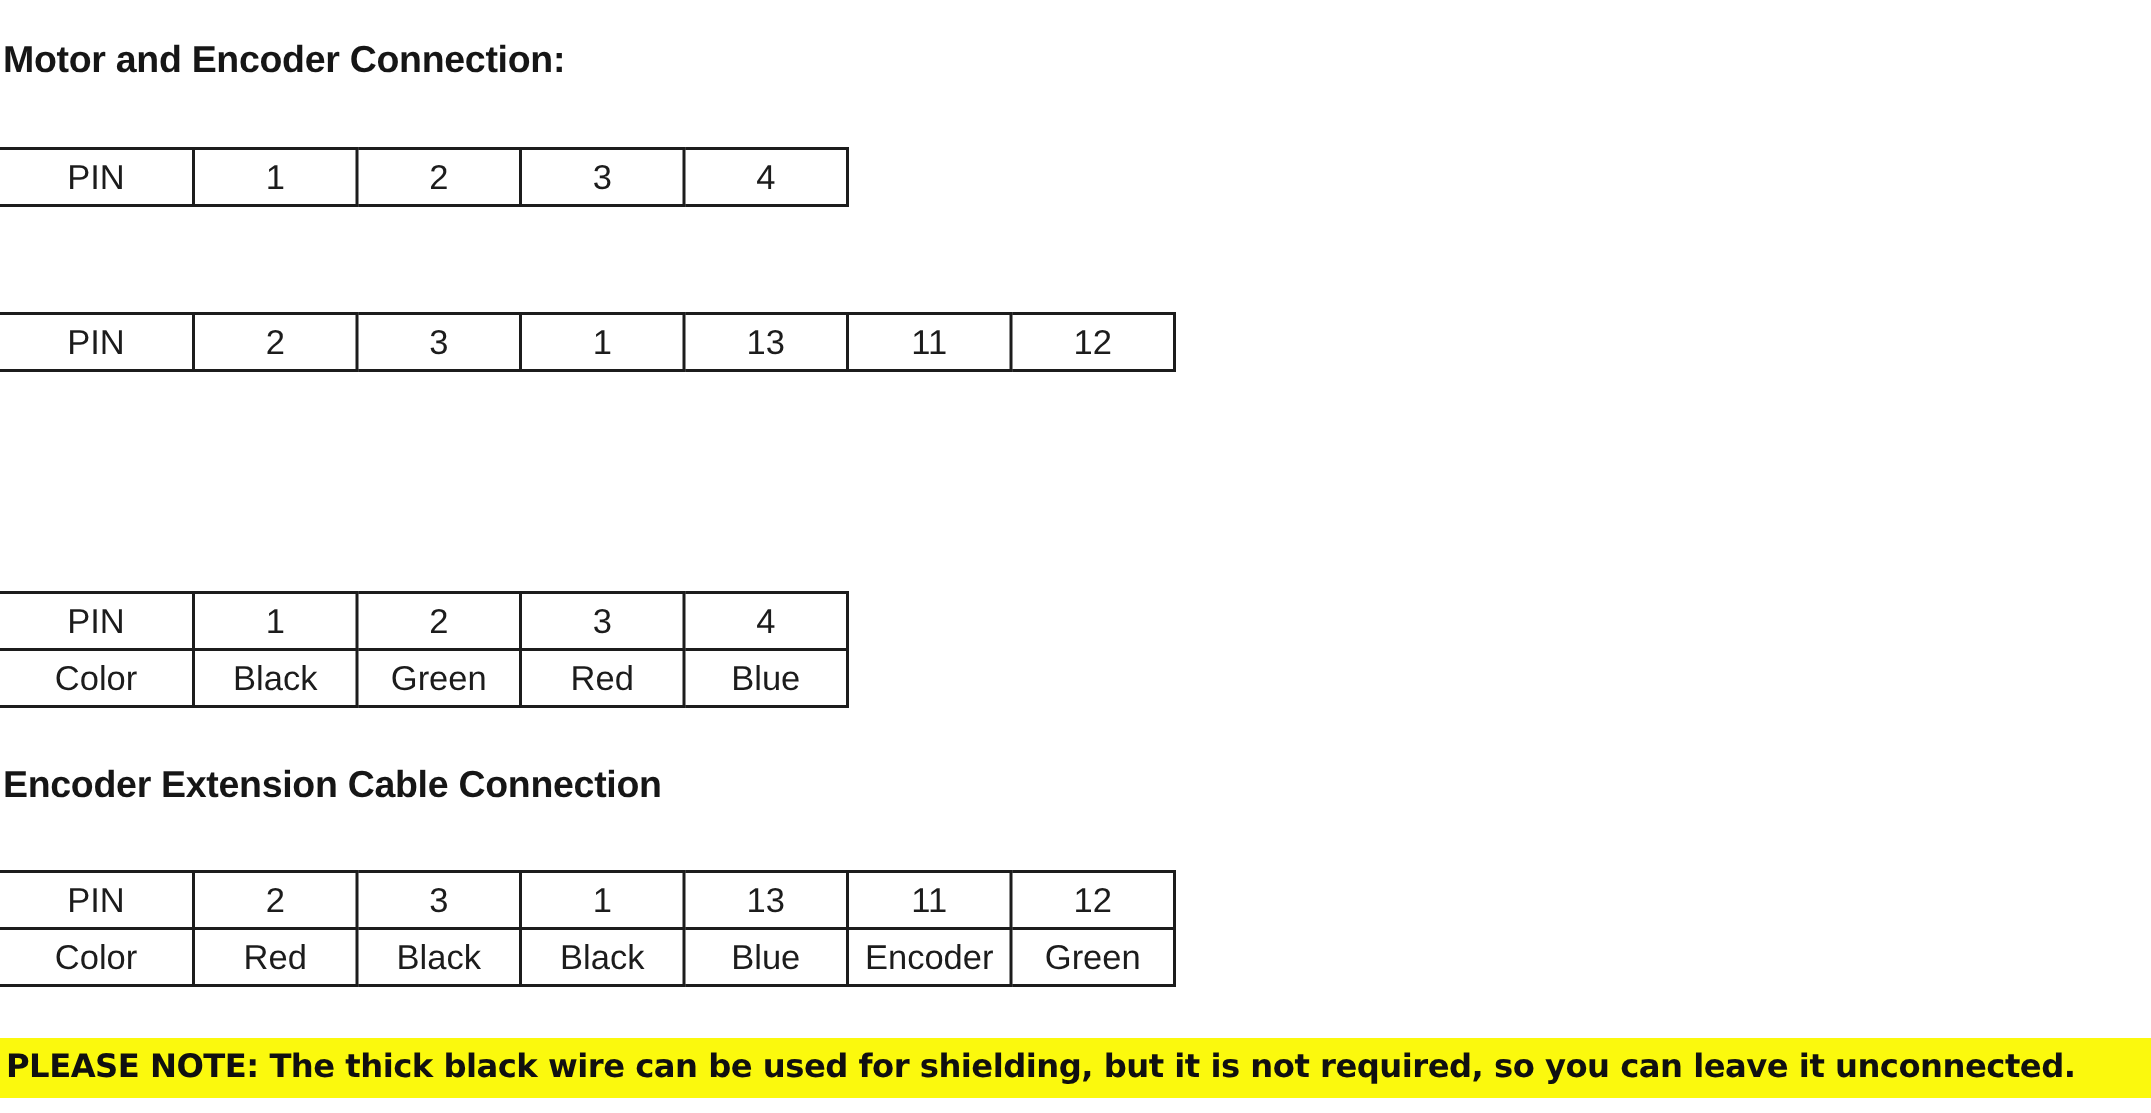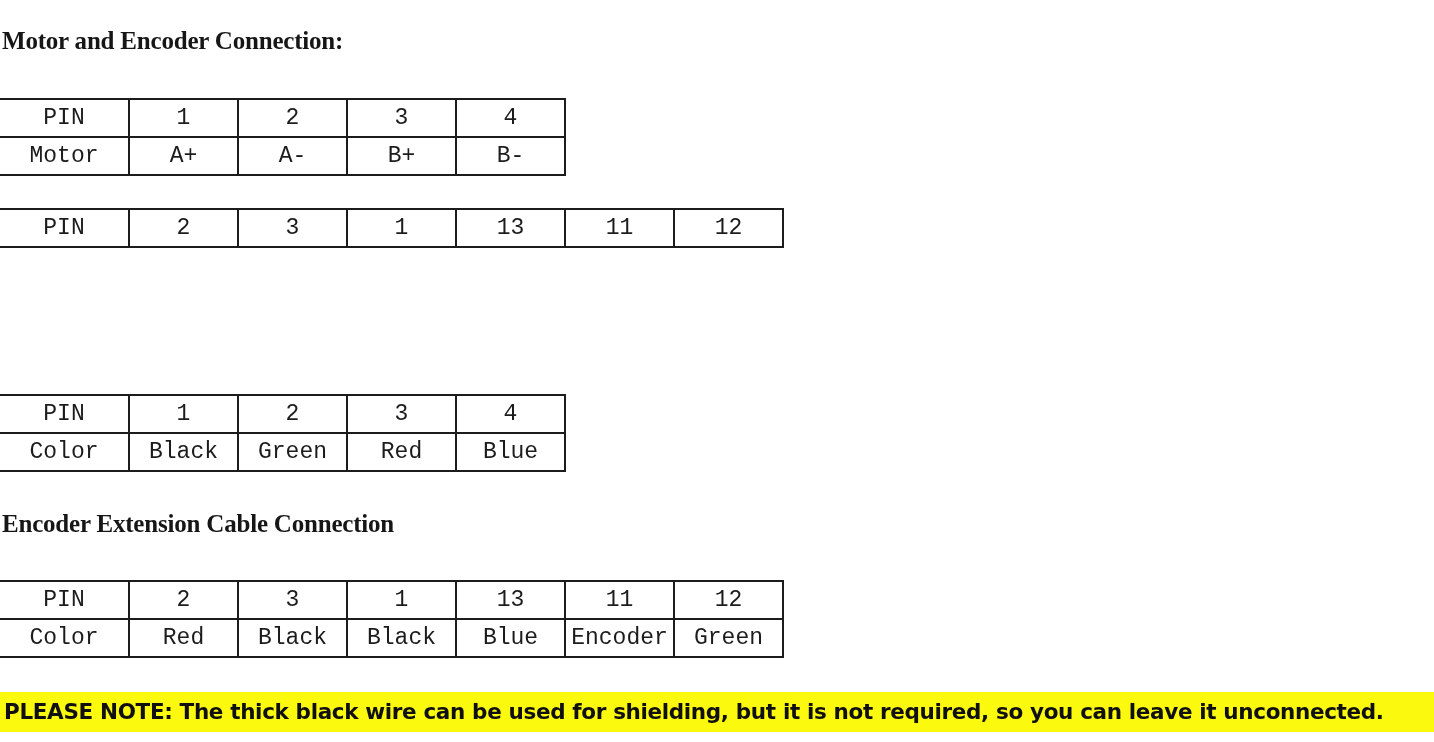--- a/index.html
+++ b/index.html
@@ -20,41 +20,41 @@
     position: absolute;
     left: 0;
     top: 0;
     width: 1434px;
     height: 742px;
   }
 
   .heading {
     position: absolute;
     left: 2px;
-    font-family: Liberation Serif, serif;
+    font-family: Liberation Sans, sans-serif;
     font-weight: bold;
     font-size: 25px;
     letter-spacing: -0.2px;
     color: #161616;
     white-space: nowrap;
     line-height: 1;
   }
 
   .wiretable {
     position: absolute;
     border-collapse: collapse;
     table-layout: fixed;
     background: #ffffff;
   }
   .wiretable td {
     border: 2.5px solid #1c1c1c;
     height: 36px;
     text-align: center;
     vertical-align: middle;
-    font-family: Liberation Mono, monospace;
+    font-family: Liberation Sans, sans-serif;
     font-weight: normal;
     font-size: 23px;
     color: #1c1c1c;
     padding: 0 2px;
     white-space: nowrap;
     overflow: hidden;
   }
 
   
   #table-motor       { left: -2px; top: 98px;  }
@@ -103,27 +103,20 @@
         <col class="col-cell5">
     </colgroup>
     <tbody>
       <tr>
         <td>PIN</td>
         <td>1</td>
         <td>2</td>
         <td>3</td>
         <td>4</td>
       </tr>
-      <tr>
-        <td>Motor</td>
-        <td>A+</td>
-        <td>A-</td>
-        <td>B+</td>
-        <td>B-</td>
-      </tr>
     </tbody>
   </table>
 
   <table class="wiretable" id="table-encoder">
     <colgroup>
       <col class="col-label">
         <col class="col-cell6">
         <col class="col-cell6">
         <col class="col-cell6">
         <col class="col-cell6">

